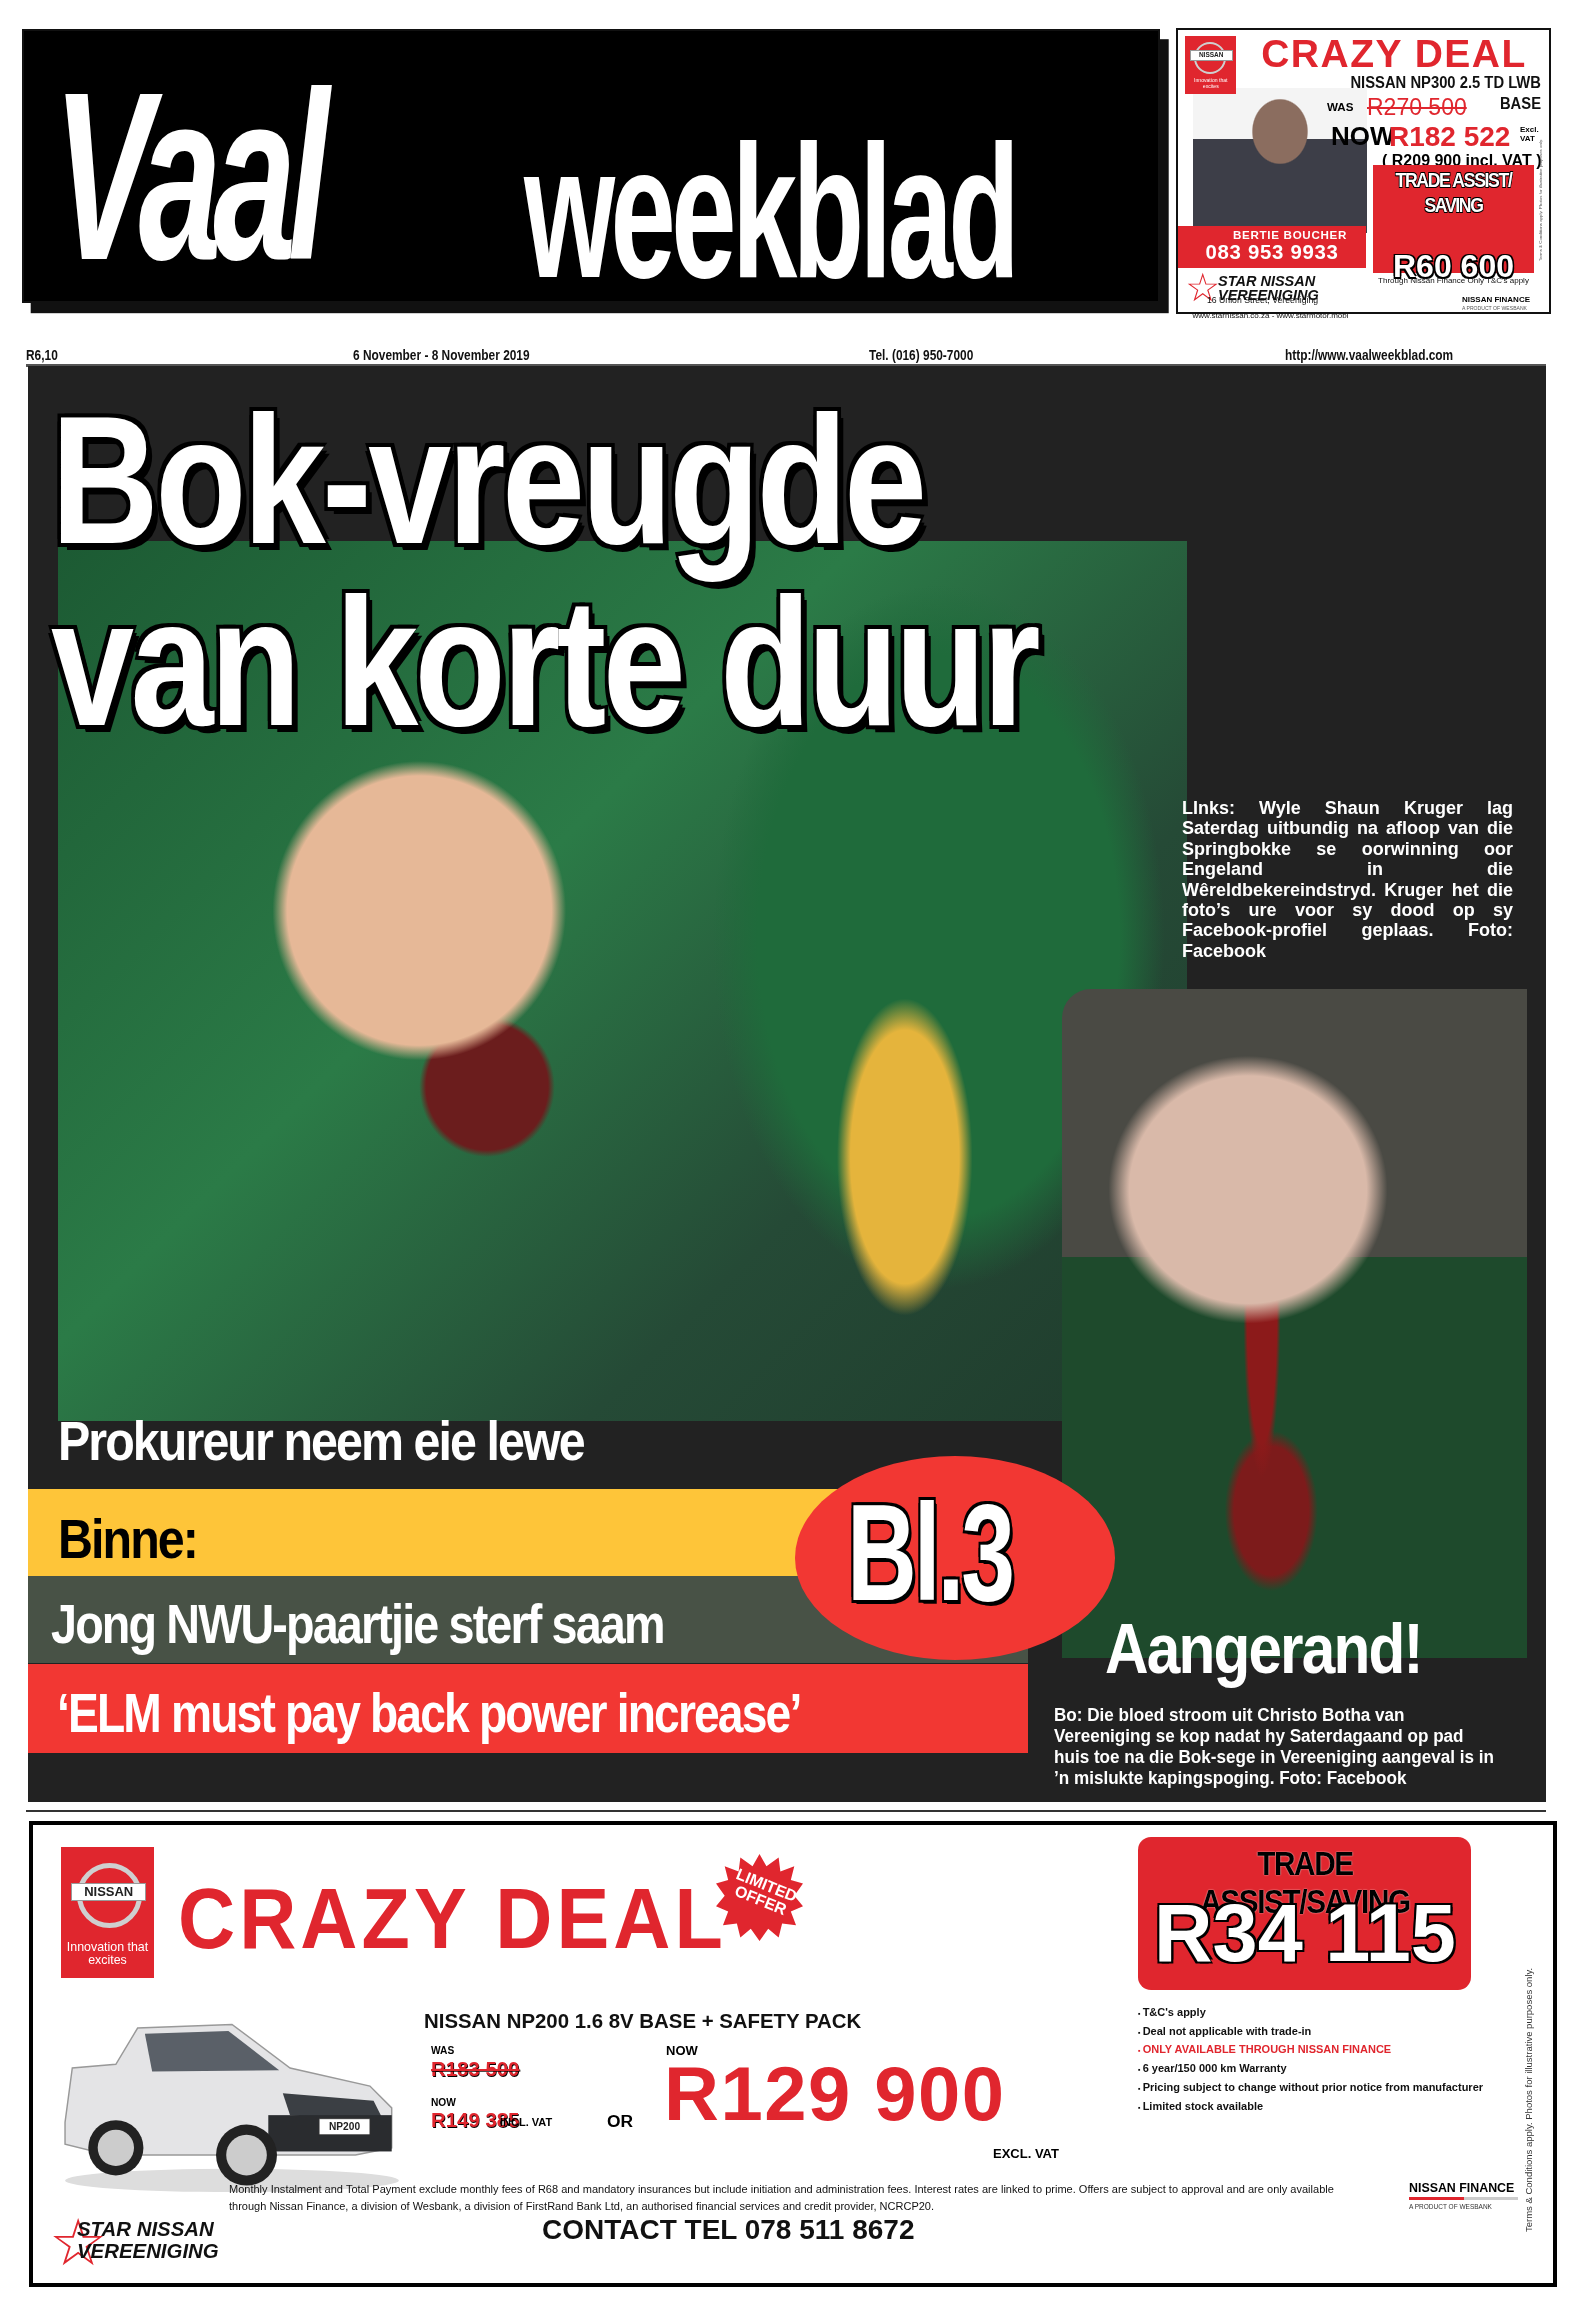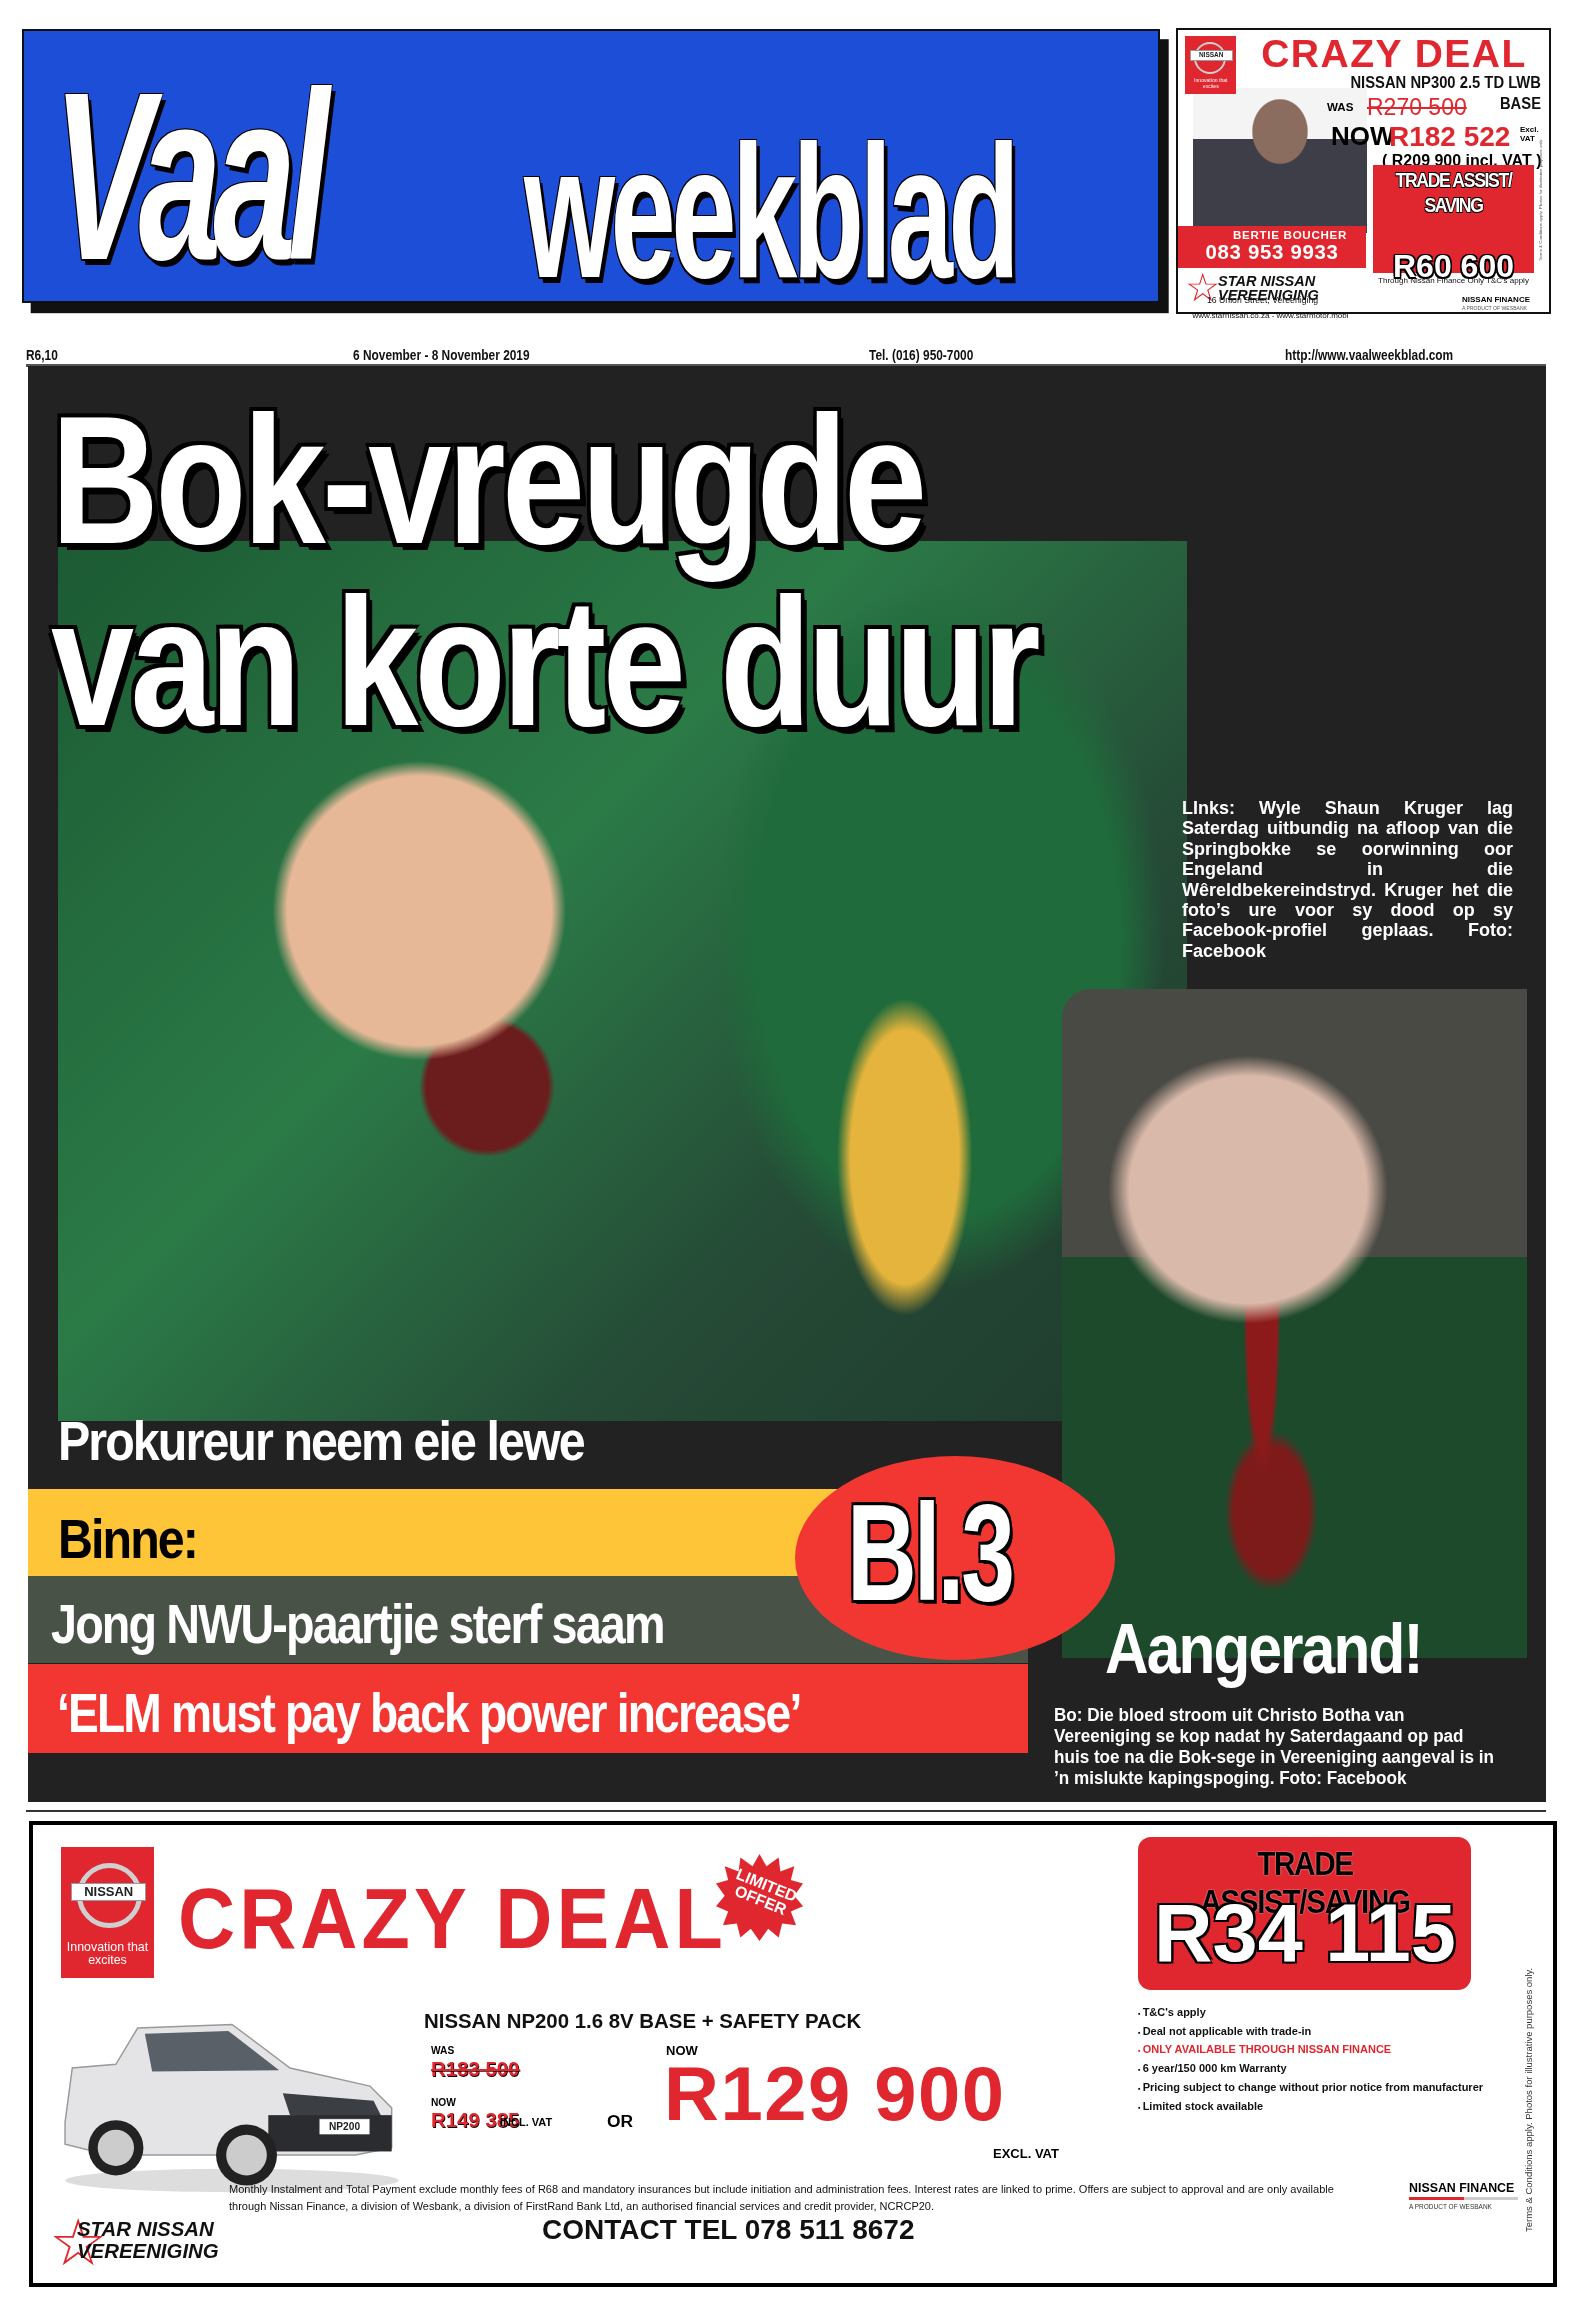--- a/index.html
+++ b/index.html
@@ -1,20 +1,20 @@
 <!DOCTYPE html>
 <html style="font-size:11.6px"><head>
 <meta charset="utf-8">
 <style>
   html, body { margin:0; padding:0; background:#fff; }
   body { width:1574px; height:2319px; position:relative; overflow:hidden; font-family:"Liberation Sans", sans-serif; }
   .abs { position:absolute; }
 
   
-  .masthead { left:22px; top:29px; width:1134px; height:270px; background:#1d4ed8; border:2.2px solid #111; box-shadow:8.7px 10.2px 0 #111; }
+  .masthead { left:22px; top:29px; width:1134px; height:270px; background:#000000; border:2.2px solid #111; box-shadow:8.7px 10.2px 0 #111; }
   .logo-vaal { left:29px; top:25.4px; font-family:"Liberation Sans Narrow","Liberation Sans", sans-serif; font-weight:bold; font-style:italic; font-size:240px; line-height:240px; color:#fff; letter-spacing:-13px; transform:scaleX(0.62); transform-origin:left top; text-shadow:5.8px 5.8px 0 #000, -1.5px -1.5px 0 #000, 1.5px -1.5px 0 #000, -1.5px 1.5px 0 #000; }
   .logo-weekblad { left:500px; top:86px; font-weight:bold; font-size:189px; line-height:189px; color:#fff; letter-spacing:-7.3px; transform:scaleX(0.62); transform-origin:left top; text-shadow:5.8px 5.8px 0 #000, -1.5px -1.5px 0 #000, 1.5px -1.5px 0 #000, -1.5px 1.5px 0 #000; }
 
   
   .ad-top { left:1176px; top:28px; width:371px; height:282px; border:2.2px solid #111; background:#fff; }
   .ad-top .nissan-block { left:7.3px; top:5.8px; width:51px; height:58px; background:#e0262e; }
   .nissan-ring { position:absolute; border:2.9px solid #cfcfcf; border-radius:50%; background:transparent; }
   .nissan-bar { position:absolute; background:#fff; color:#222; font-weight:bold; text-align:center; border:0.7px solid #999; }
   .ad-top .crazy { left:67px; top:1.5px; width:298px; text-align:center; font-weight:bold; font-size:39px; color:#e0262e; letter-spacing:1.5px; }
   .ad-top .model { left:109px; top:42px; width:254px; text-align:right; font-weight:bold; font-size:17.4px; color:#111; transform:scaleX(0.85); transform-origin:right; }

